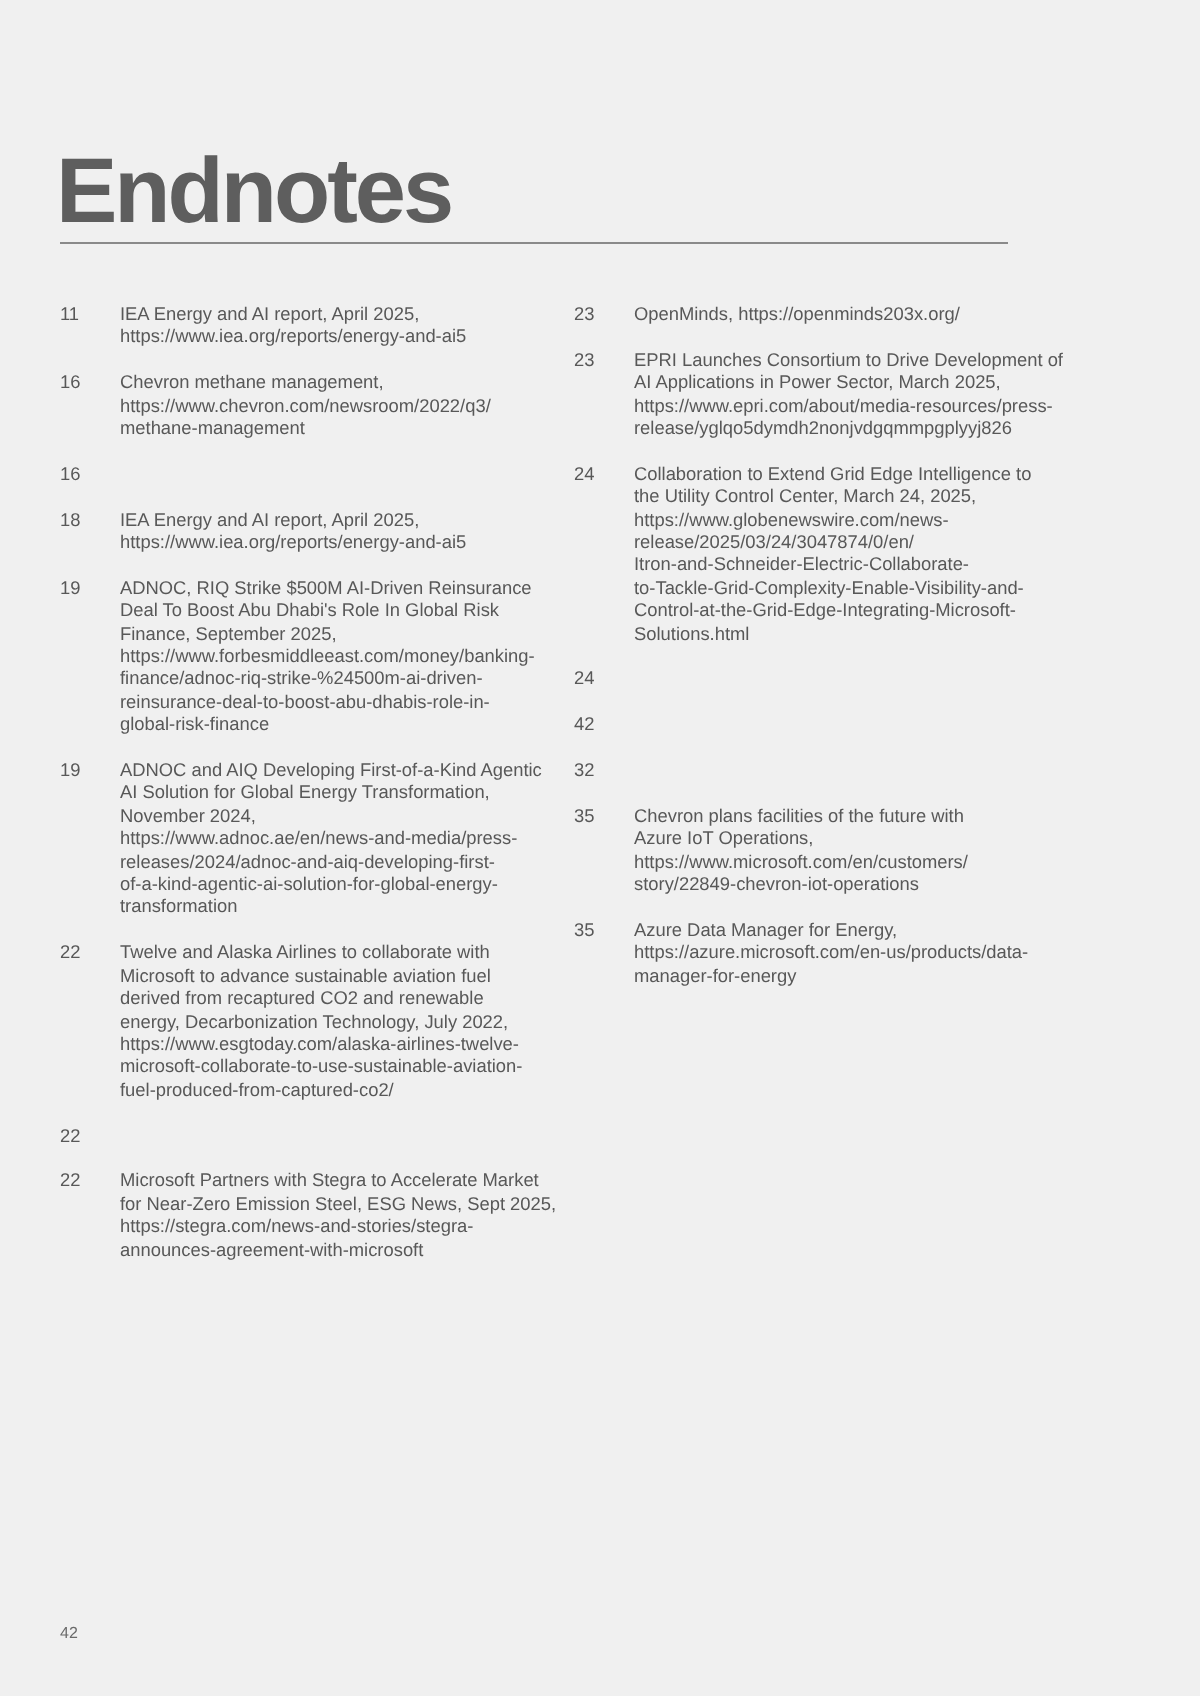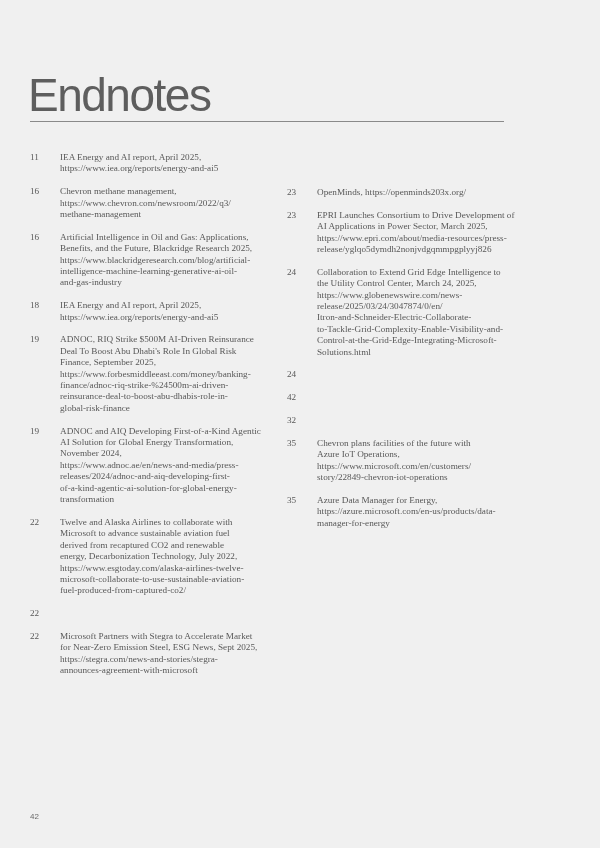--- a/index.html
+++ b/index.html
@@ -8,44 +8,43 @@
     background: #f0f0f0;
     font-family: "Liberation Sans", sans-serif;
     color: #585858;
     position: relative;
     overflow: hidden;
   }
   .title {
     position: absolute;
     left: 28px; top: 72px;
     font-size: 46px;
-    font-weight: normal;
+    font-weight: bold;
     letter-spacing: -1.5px;
     color: #5e5e5e;
     line-height: 1;
   }
   .rule {
     position: absolute;
     left: 30px; top: 121px;
     width: 474px; height: 1px;
     background: #8a8a8a;
   }
   .col {
     position: absolute;
     top: 152px;
     width: 250px;
   }
   .col.left { left: 30px; }
-  .col.right { left: 287px; margin-top: 35px; }
+  .col.right { left: 287px; }
   .note {
     display: flex;
     font-size: 9.2px;
     line-height: 11.4px;
     margin-bottom: 11.4px;
-    font-family: Liberation Serif, serif;
   }
   .num { width: 30px; flex: 0 0 30px; }
   .txt { flex: 1; white-space: pre-line; }
   .page-num {
     position: absolute;
     left: 30px; top: 812px;
     font-size: 8px;
     font-family: Liberation Sans, sans-serif;
     color: #6a6a6a;
   }
@@ -63,25 +62,20 @@
 https://www.iea.org/reports/energy-and-ai5</span>
     </div>
   <div class="note">
       <span class="num">16</span>
       <span class="txt">Chevron methane management,
 https://www.chevron.com/newsroom/2022/q3/
 methane-management</span>
     </div>
   <div class="note">
       <span class="num">16</span>
-      <span class="txt">Artificial Intelligence in Oil and Gas: Applications,
-Benefits, and the Future, Blackridge Research 2025,
-https://www.blackridgeresearch.com/blog/artificial-
-intelligence-machine-learning-generative-ai-oil-
-and-gas-industry</span>
     </div>
   <div class="note">
       <span class="num">18</span>
       <span class="txt">IEA Energy and AI report, April 2025,
 https://www.iea.org/reports/energy-and-ai5</span>
     </div>
   <div class="note">
       <span class="num">19</span>
       <span class="txt">ADNOC, RIQ Strike $500M AI-Driven Reinsurance
 Deal To Boost Abu Dhabi's Role In Global Risk

